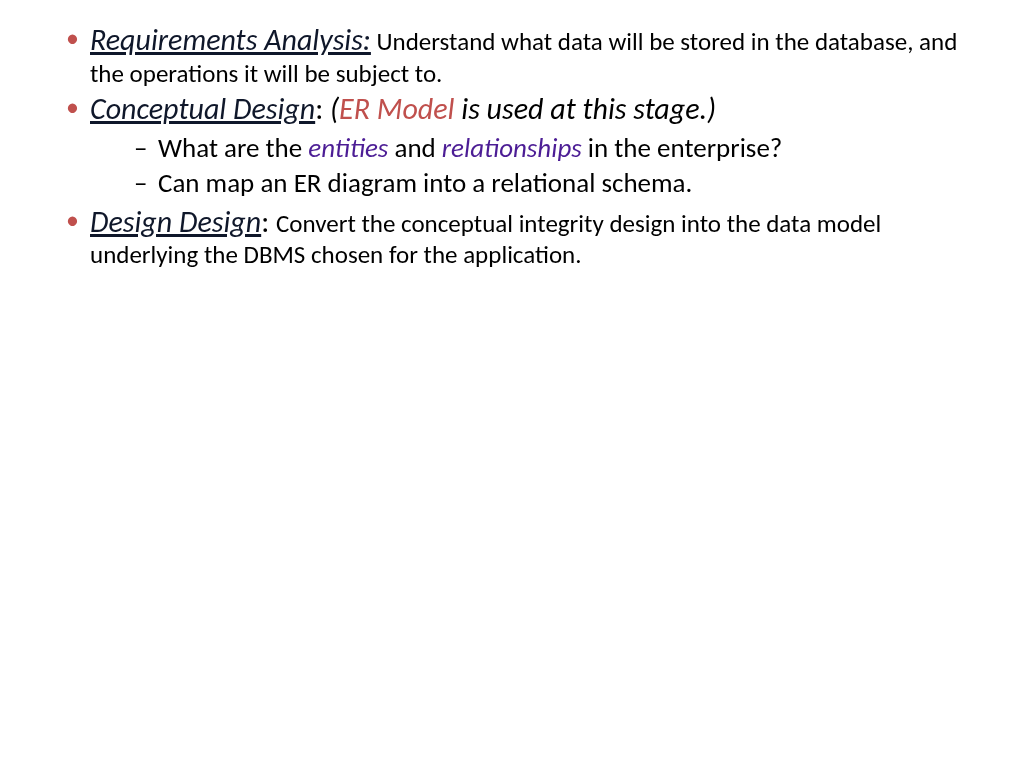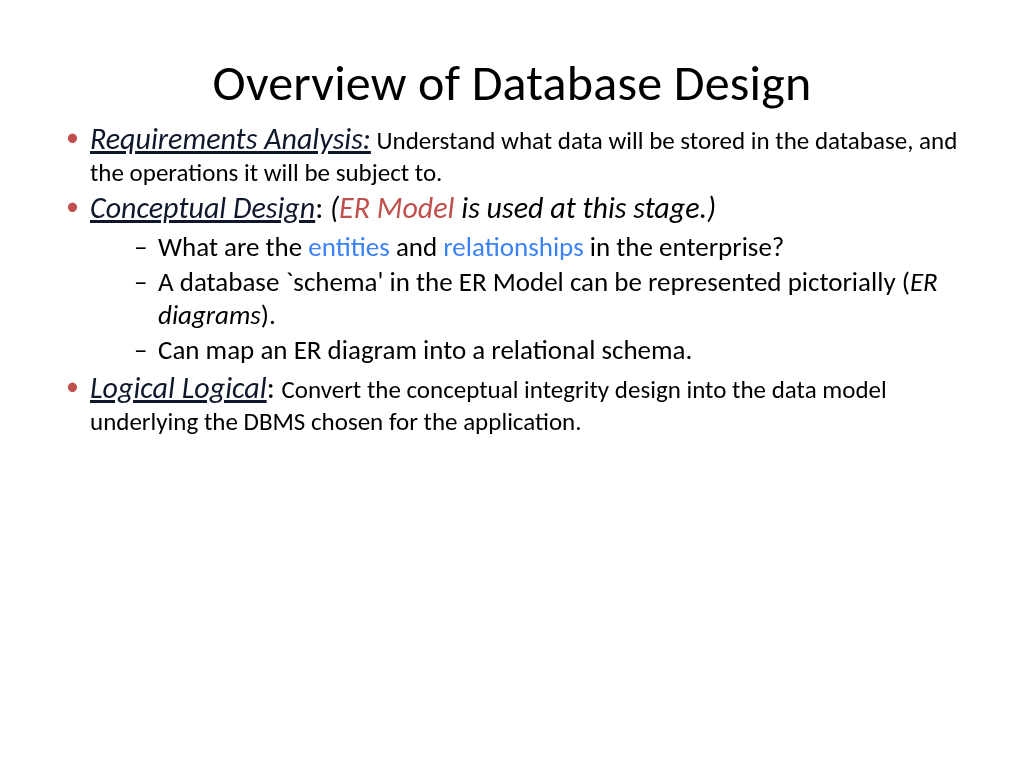--- a/index.html
+++ b/index.html
@@ -86,52 +86,49 @@
     color: #000;
     font-style: normal;
     font-size: 25px;
   }
   .paren-it {
     font-style: italic;
     font-size: 30px;
     color: #000;
   }
   .hl {
-    color: #3b82f6;
+    color: #4c1d95;
+    font-style: italic;
   }
   .it {
     font-style: italic;
   }
 </style>
 </head>
 <body>
 
 <div class="slide">
-  <h1 class="title">Overview of Database Design</h1>
 
   <ul class="lvl1">
 
     <li>
       <span class="kw">Requirements Analysis:</span><span class="rest"> Understand what data will be stored in the database, and the operations it will be subject to.</span>
     </li>
 
     <li>
       <span class="kw">Conceptual Design</span><span class="colon-big">:  </span><span class="paren-it">(</span><span class="kw-plain">ER Model</span><span class="paren-it"> is used at this stage.)</span>
 
       <ul class="lvl2">
         <li>
           <span>What are the </span><span class="hl">entities</span><span> and </span><span class="hl">relationships</span><span> in the enterprise?</span>
         </li>
         <li>
-          <span>A database `schema' in the ER Model can be represented pictorially (</span><span class="it">ER diagrams</span><span>).</span>
-        </li>
-        <li>
           <span>Can map an ER diagram into a relational schema.</span>
         </li>
       </ul>
     </li>
 
     <li>
-      <span class="kw">Logical Logical</span><span class="colon-big">: </span><span class="rest">Convert the conceptual integrity design into the data model underlying the DBMS chosen for the application.</span>
+      <span class="kw">Design Design</span><span class="colon-big">: </span><span class="rest">Convert the conceptual integrity design into the data model underlying the DBMS chosen for the application.</span>
     </li>
 
   </ul>
 </div>
 
 </body></html>

